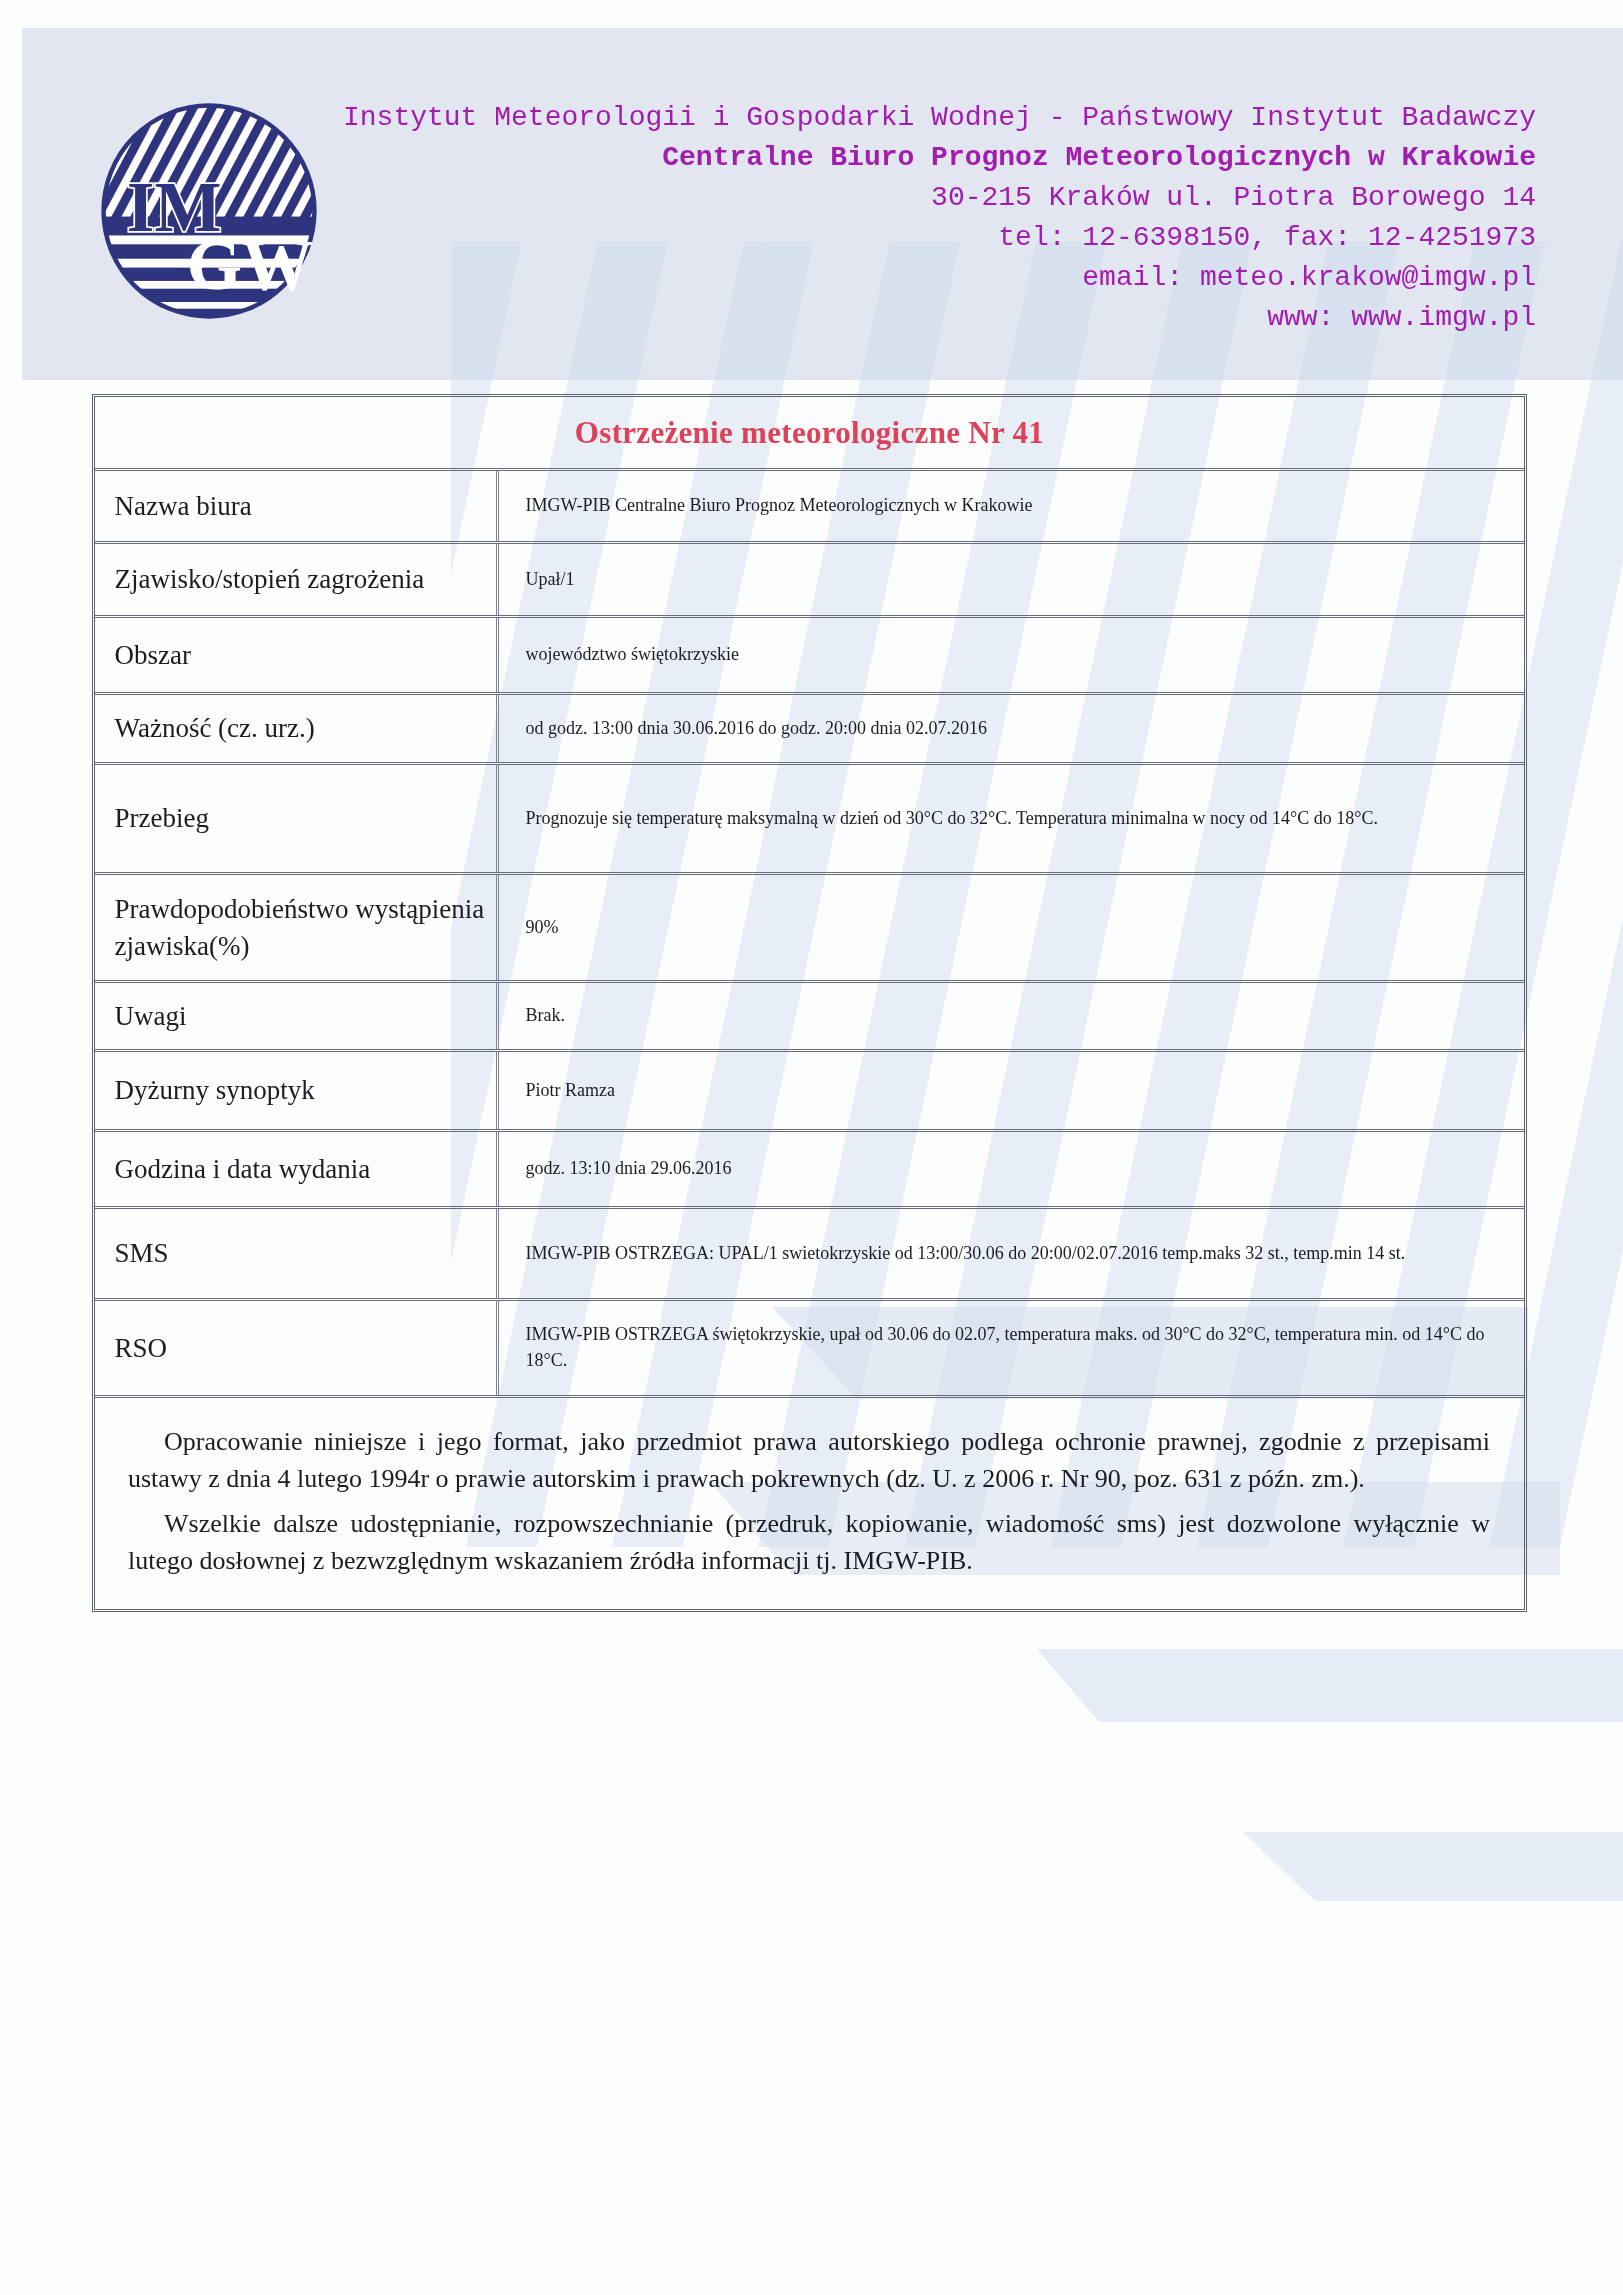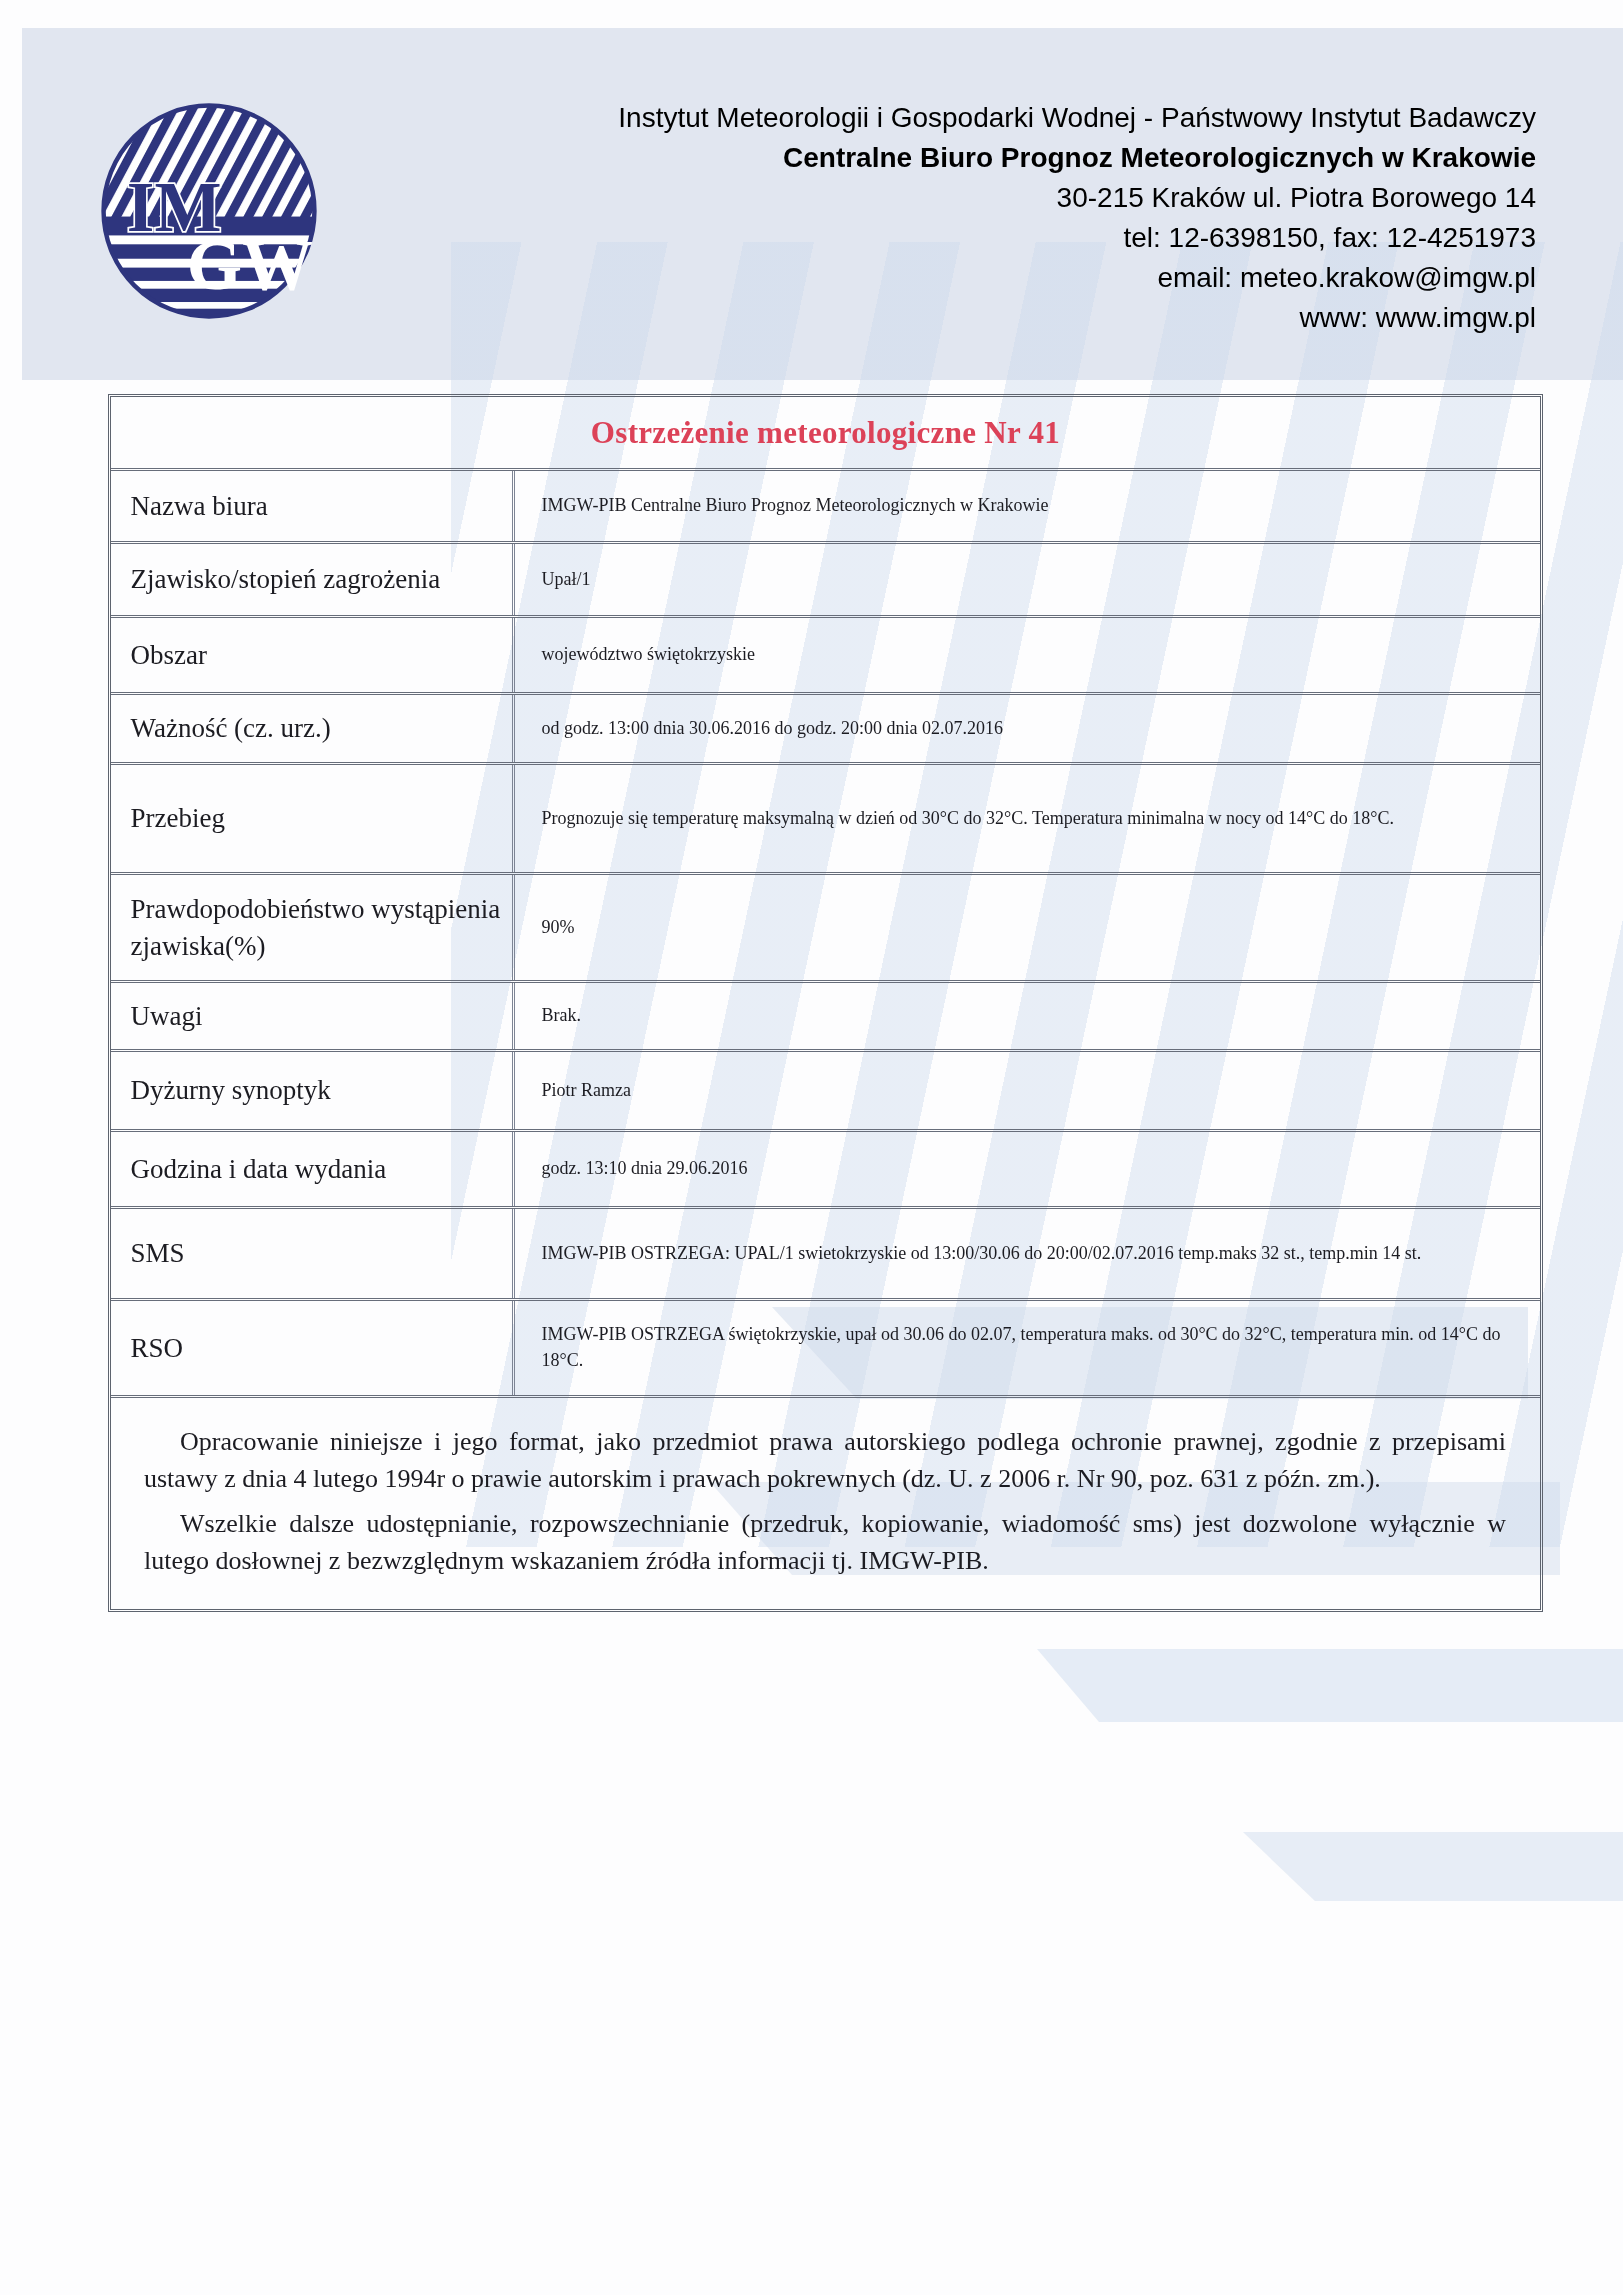--- a/index.html
+++ b/index.html
@@ -31,29 +31,29 @@
   .wm-patch.p1{left:772px;top:1307px;width:756px;height:92px;
     clip-path:polygon(0 0,100% 0,100% 100%,85px 100%);}
   .wm-patch.p2{left:710px;top:1482px;width:850px;height:93px;
     clip-path:polygon(0 0,100% 0,100% 100%,82px 100%);background:rgba(206,218,234,0.45);}
   
   .logo{position:absolute;left:98px;top:98px;width:222px;height:226px;}
   
   .hdr{
     position:absolute;top:98px;right:87px;
     text-align:right;
-    font-family:Liberation Sans, sans-serif;
+    font-family:Liberation Mono, monospace;
     font-size:28px;line-height:40px;
-    color:#000000;
+    color:#a21caf;
   }
   .hdr .line{display:block;}
   .hdr .line.bold{font-weight:bold;}
   
   .wtable{
-    position:absolute;left:108px;top:394px;width:1435px;
+    position:absolute;left:92px;top:394px;width:1435px;
     border:3.9px double #5d636e;
     box-sizing:border-box;
     background:transparent;
   }
   .wtable > div{box-sizing:border-box;}
   .trow{display:flex;border-bottom:3.9px double #676d7a;}
   .title-row{
     display:flex;align-items:center;justify-content:center;
     min-height:74px;border-bottom:3.9px double #676d7a;
     color:#dc4258;font-weight:bold;font-size:31px;letter-spacing:0.3px;

